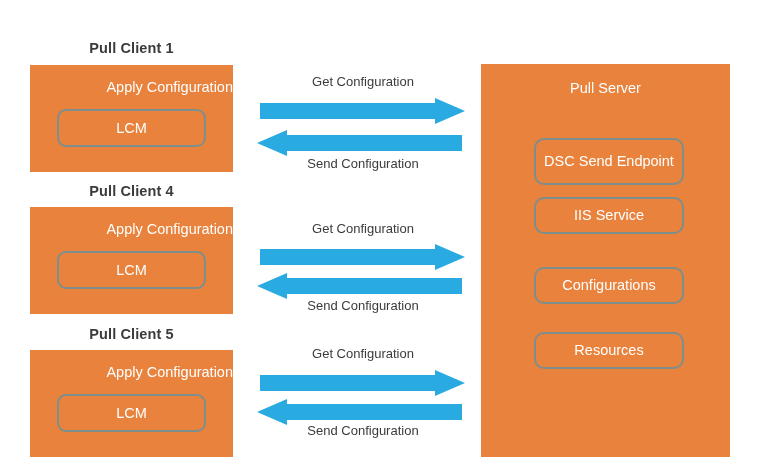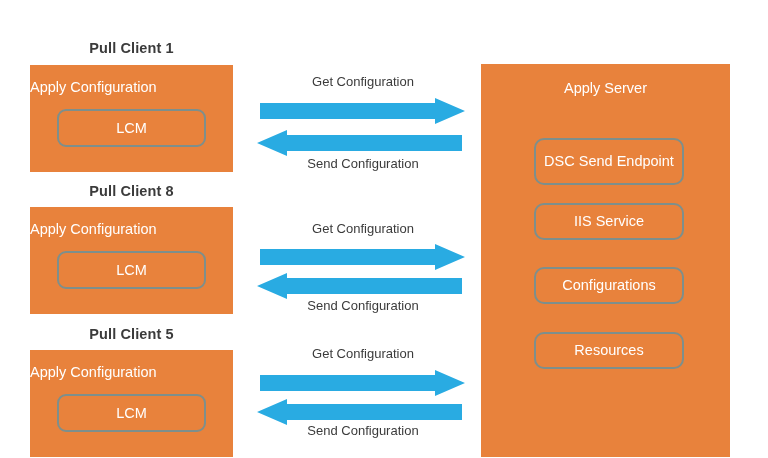--- a/index.html
+++ b/index.html
@@ -36,21 +36,21 @@
     left: 30px;
     width: 203px;
     background: #e8823c;
     box-sizing: border-box;
   }
   .client-box .apply-label {
     position: absolute;
     top: 14px;
     left: 0;
     width: 100%;
-    text-align: left;
+    text-align: right;
     font-size: 14.5px;
     color: #ffffff;
     white-space: nowrap;
   }
   .lcm-box {
     position: absolute;
     left: 27px;
     width: 149px;
     height: 38px;
     top: 44px;
@@ -122,21 +122,21 @@
 <div id="canvas">
 
   <div class="client-title" style="top:20px;">Pull Client 1</div>
   <div class="client-box" style="top:45px;height:107px;">
     <div class="apply-label">Apply Configuration</div>
     <div class="lcm-box">
       <span>LCM</span>
     </div>
   </div>
 
-  <div class="client-title" style="top:163px;">Pull Client 8</div>
+  <div class="client-title" style="top:163px;">Pull Client 4</div>
   <div class="client-box" style="top:187px;height:107px;">
     <div class="apply-label">Apply Configuration</div>
     <div class="lcm-box">
       <span>LCM</span>
     </div>
   </div>
 
   <div class="client-title" style="top:306px;">Pull Client 5</div>
   <div class="client-box" style="top:330px;height:107px;">
     <div class="apply-label">Apply Configuration</div>
@@ -166,27 +166,27 @@
   <div class="arrow-label" style="left:263px;top:326px;">Get Configuration</div>
   <svg class="arrow-svg" style="left:260px;top:350px;" width="205" height="26" viewBox="0 0 205 26">
     <path d="M0,5 L175,5 L175,0 L205,13 L175,26 L175,21 L0,21 Z" fill="#29abe2"></path>
   </svg>
   <svg class="arrow-svg" style="left:257px;top:379px;" width="205" height="26" viewBox="0 0 205 26">
     <path d="M205,5 L30,5 L30,0 L0,13 L30,26 L30,21 L205,21 Z" fill="#29abe2"></path>
   </svg>
   <div class="arrow-label" style="left:263px;top:403px;">Send Configuration</div>
 
   <div id="server-box">
-    <div id="server-title">Apply Server</div>
+    <div id="server-title">Pull Server</div>
 
     <div class="server-item" style="top:74px;height:47px;">
       <span>DSC Send Endpoint</span>
     </div>
 
-    <div class="server-item" style="top:139px;height:37px;align-items:center;">
+    <div class="server-item" style="top:133px;height:37px;align-items:center;">
       <span>IIS Service</span>
     </div>
 
     <div class="server-item" style="top:203px;height:37px;">
       <span>Configurations</span>
     </div>
 
     <div class="server-item" style="top:268px;height:37px;">
       <span>Resources</span>
     </div>

